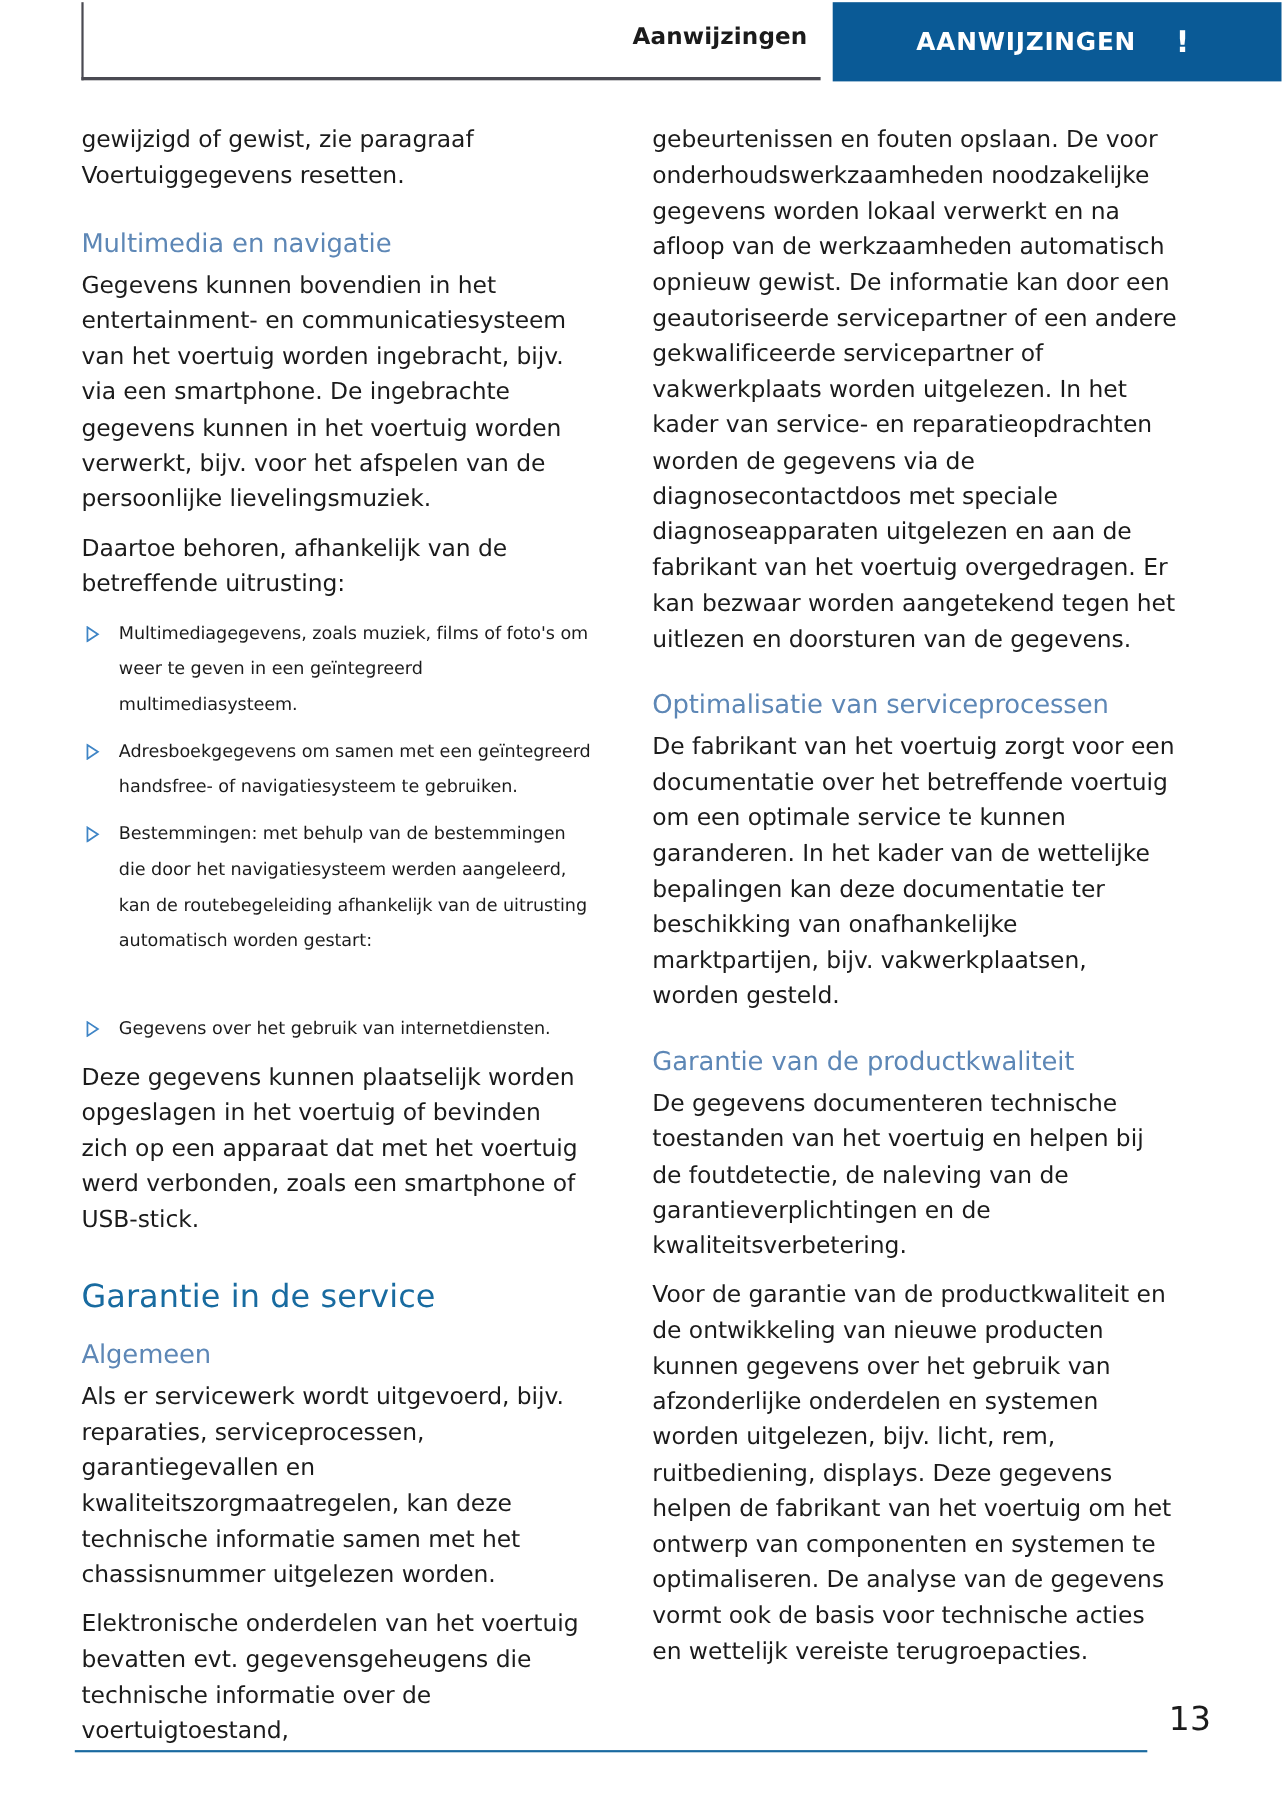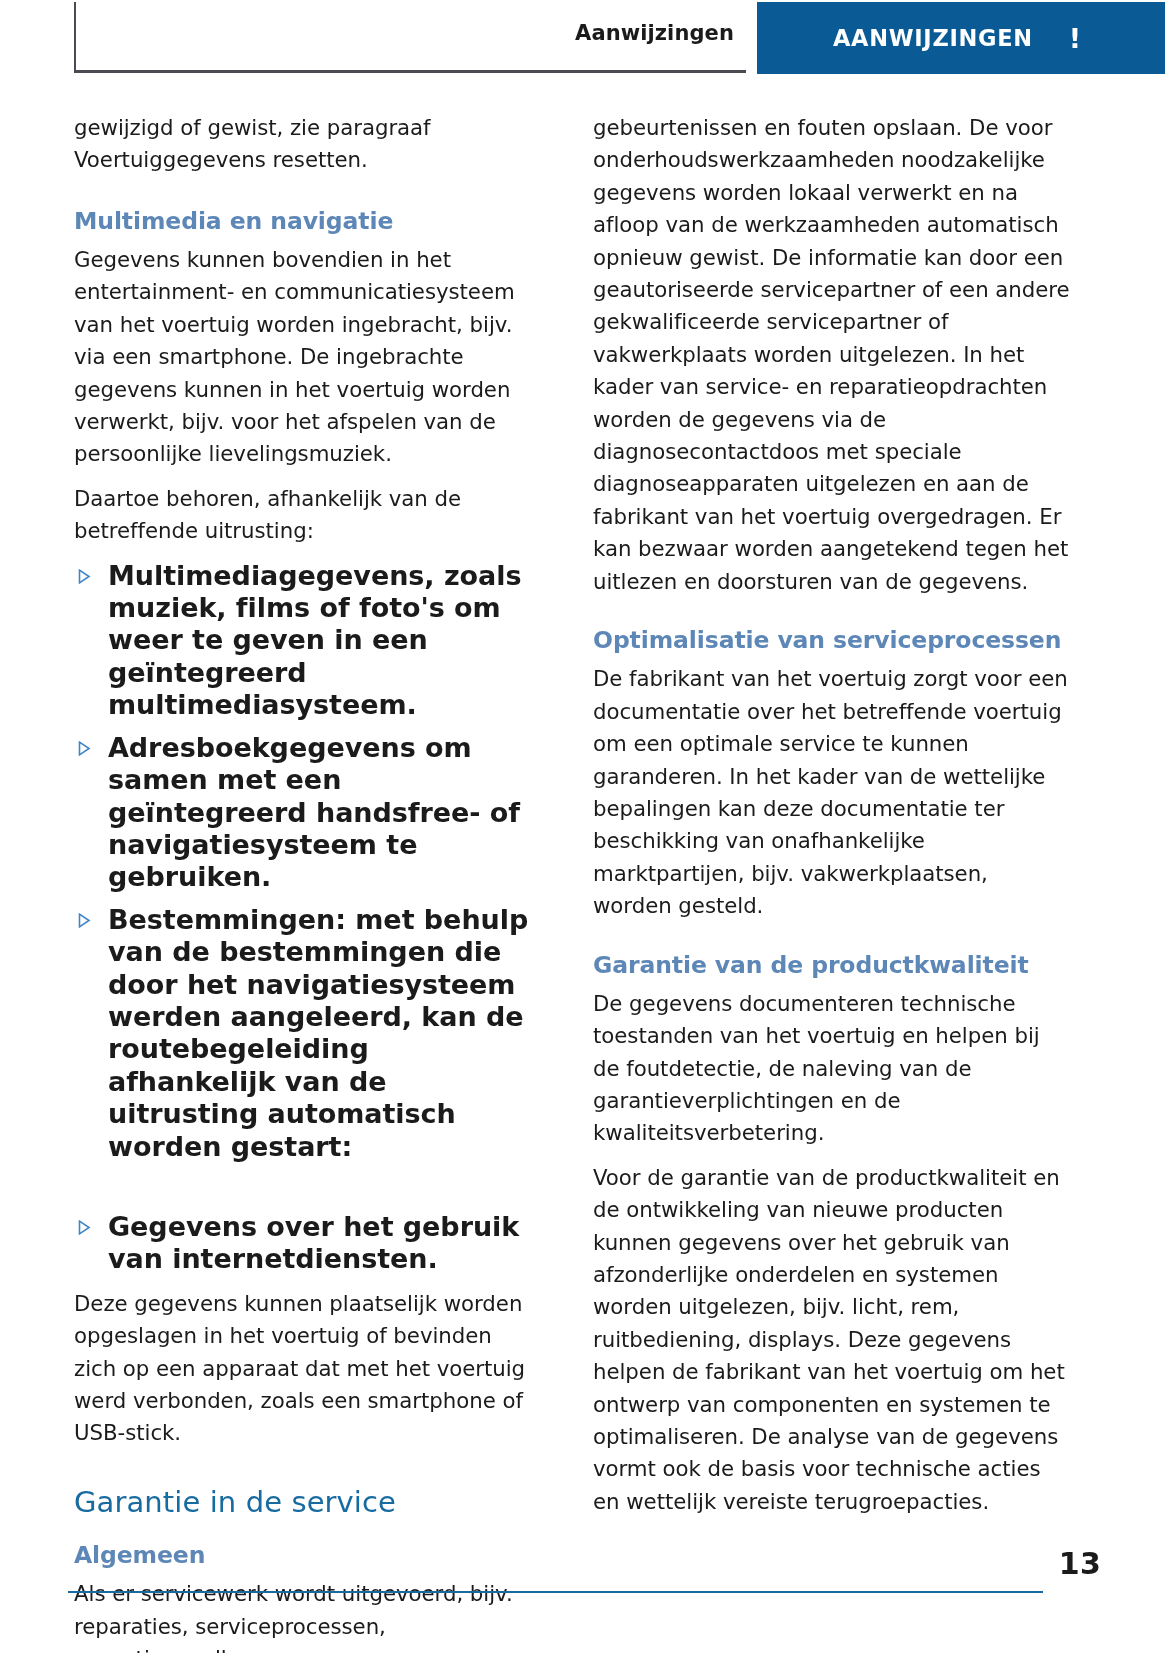--- a/index.html
+++ b/index.html
@@ -110,43 +110,42 @@
     margin: 36px 0 22px 0;
     font-size: 29px;
     font-weight: 400;
     color: #186ba0;
     letter-spacing: 0.1px;
     line-height: 1.15;
   }
   h3.heading-blue {
     margin: 28px 0 9px 0;
     font-size: 23.5px;
-    font-weight: 700;
+    font-weight: 400;
     color: #5d87b6;
     letter-spacing: -0.1px;
     line-height: 1.2;
   }
   h3.heading-blue.first {
     margin-top: 30px;
   }
 
   ul.bullet-list {
     list-style: none;
     margin: 0 0 12px 0;
     padding: 0;
   }
   ul.bullet-list li {
     position: relative;
     padding-left: 34px;
     margin-bottom: 10px;
-    font-size: 27px;
+    font-size: 16px;
     line-height: 32.4px;
     color: #1b1b1b;
     letter-spacing: -0.05px;
-    font-weight: bold;
   }
   ul.bullet-list li:last-child {
     margin-bottom: 0;
     margin-top: 48px;
   }
   .bullet-marker {
     position: absolute;
     left: 4px;
     top: 9px;
     width: 13px;
@@ -170,21 +169,21 @@
     bottom: 60px;
     width: 975px;
     height: 2px;
     background: #1a6aa0;
   }
   .footer-page-number {
     position: absolute;
     right: 64px;
     bottom: 72px;
     font-size: 30px;
-    font-weight: 700;
+    font-weight: 400;
     color: #1b1b1b;
     letter-spacing: 0.2px;
   }
 </style>
 </head>
 <body>
 
 <div id="page-header">
   <div class="header-rule-box">
     <span class="header-chapter-text">Aanwijzingen</span>

